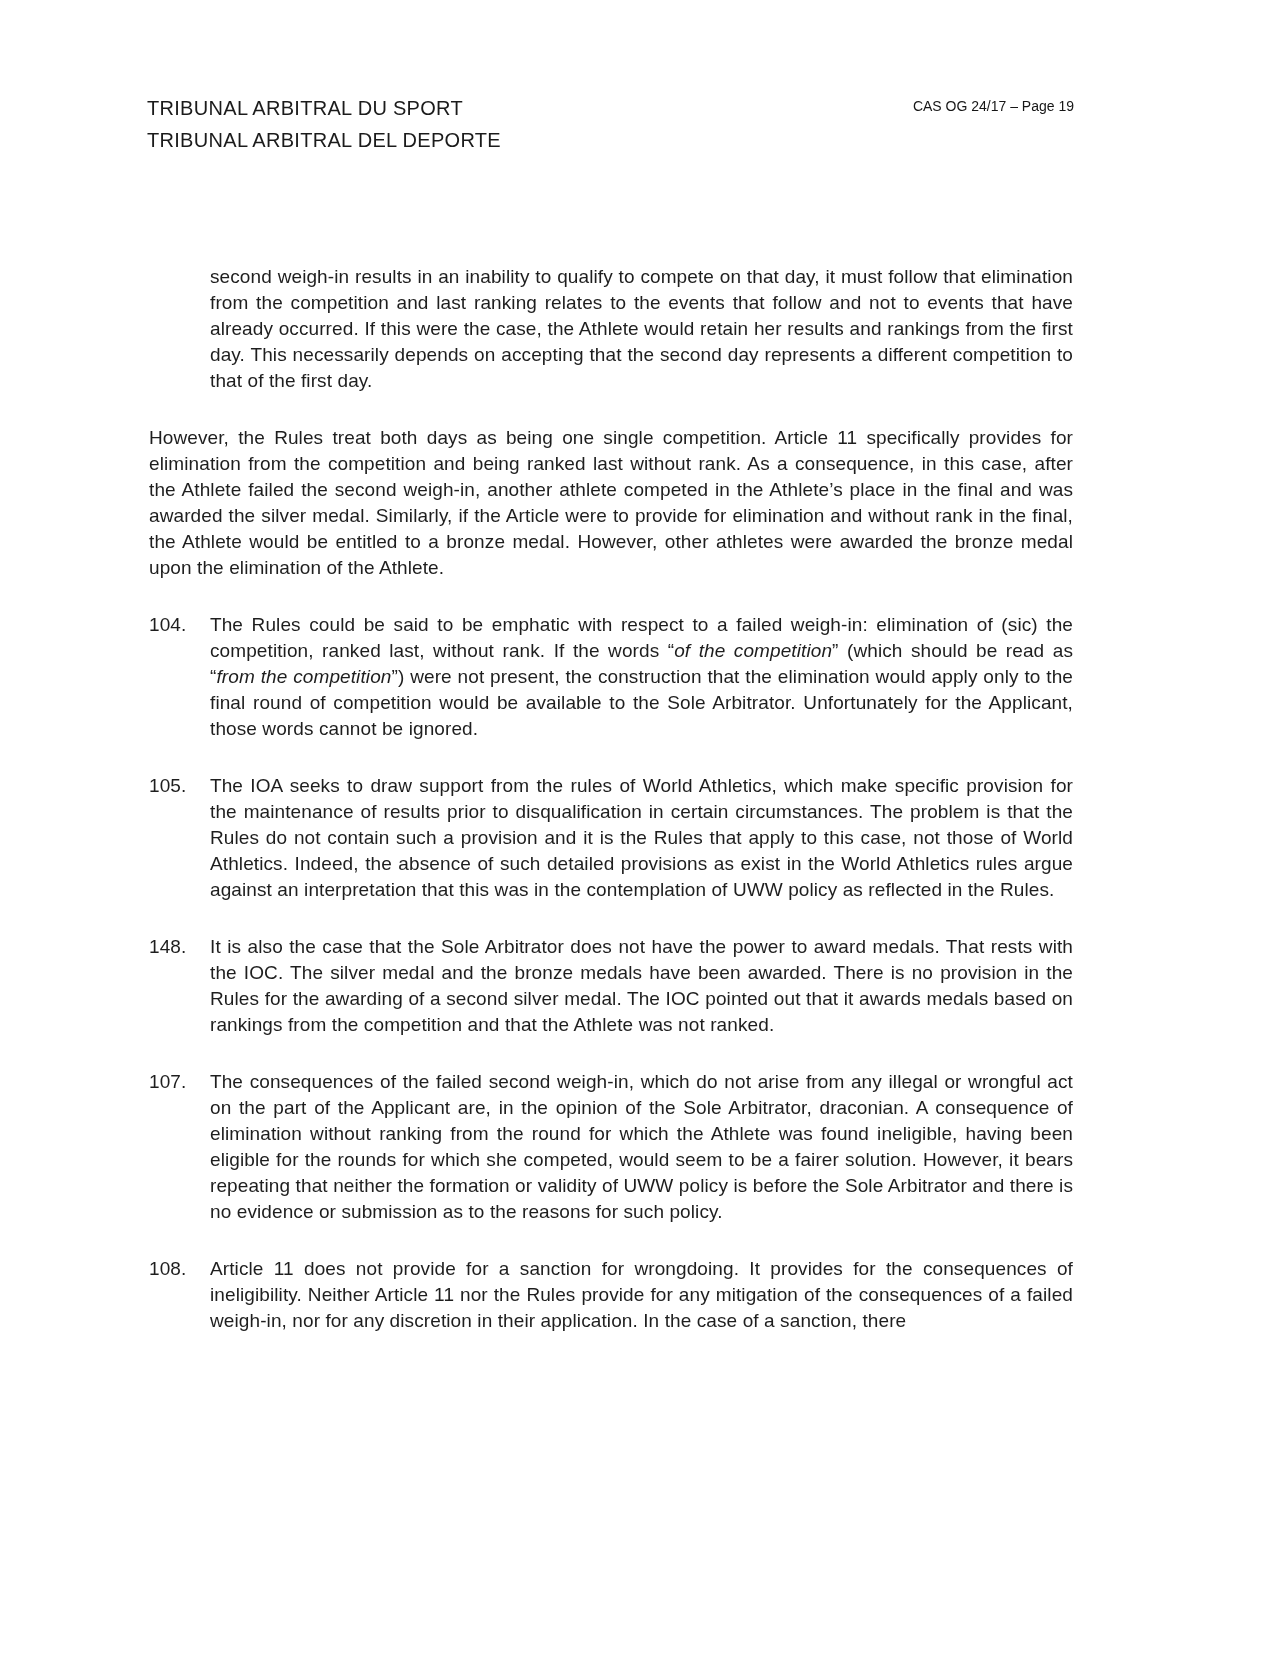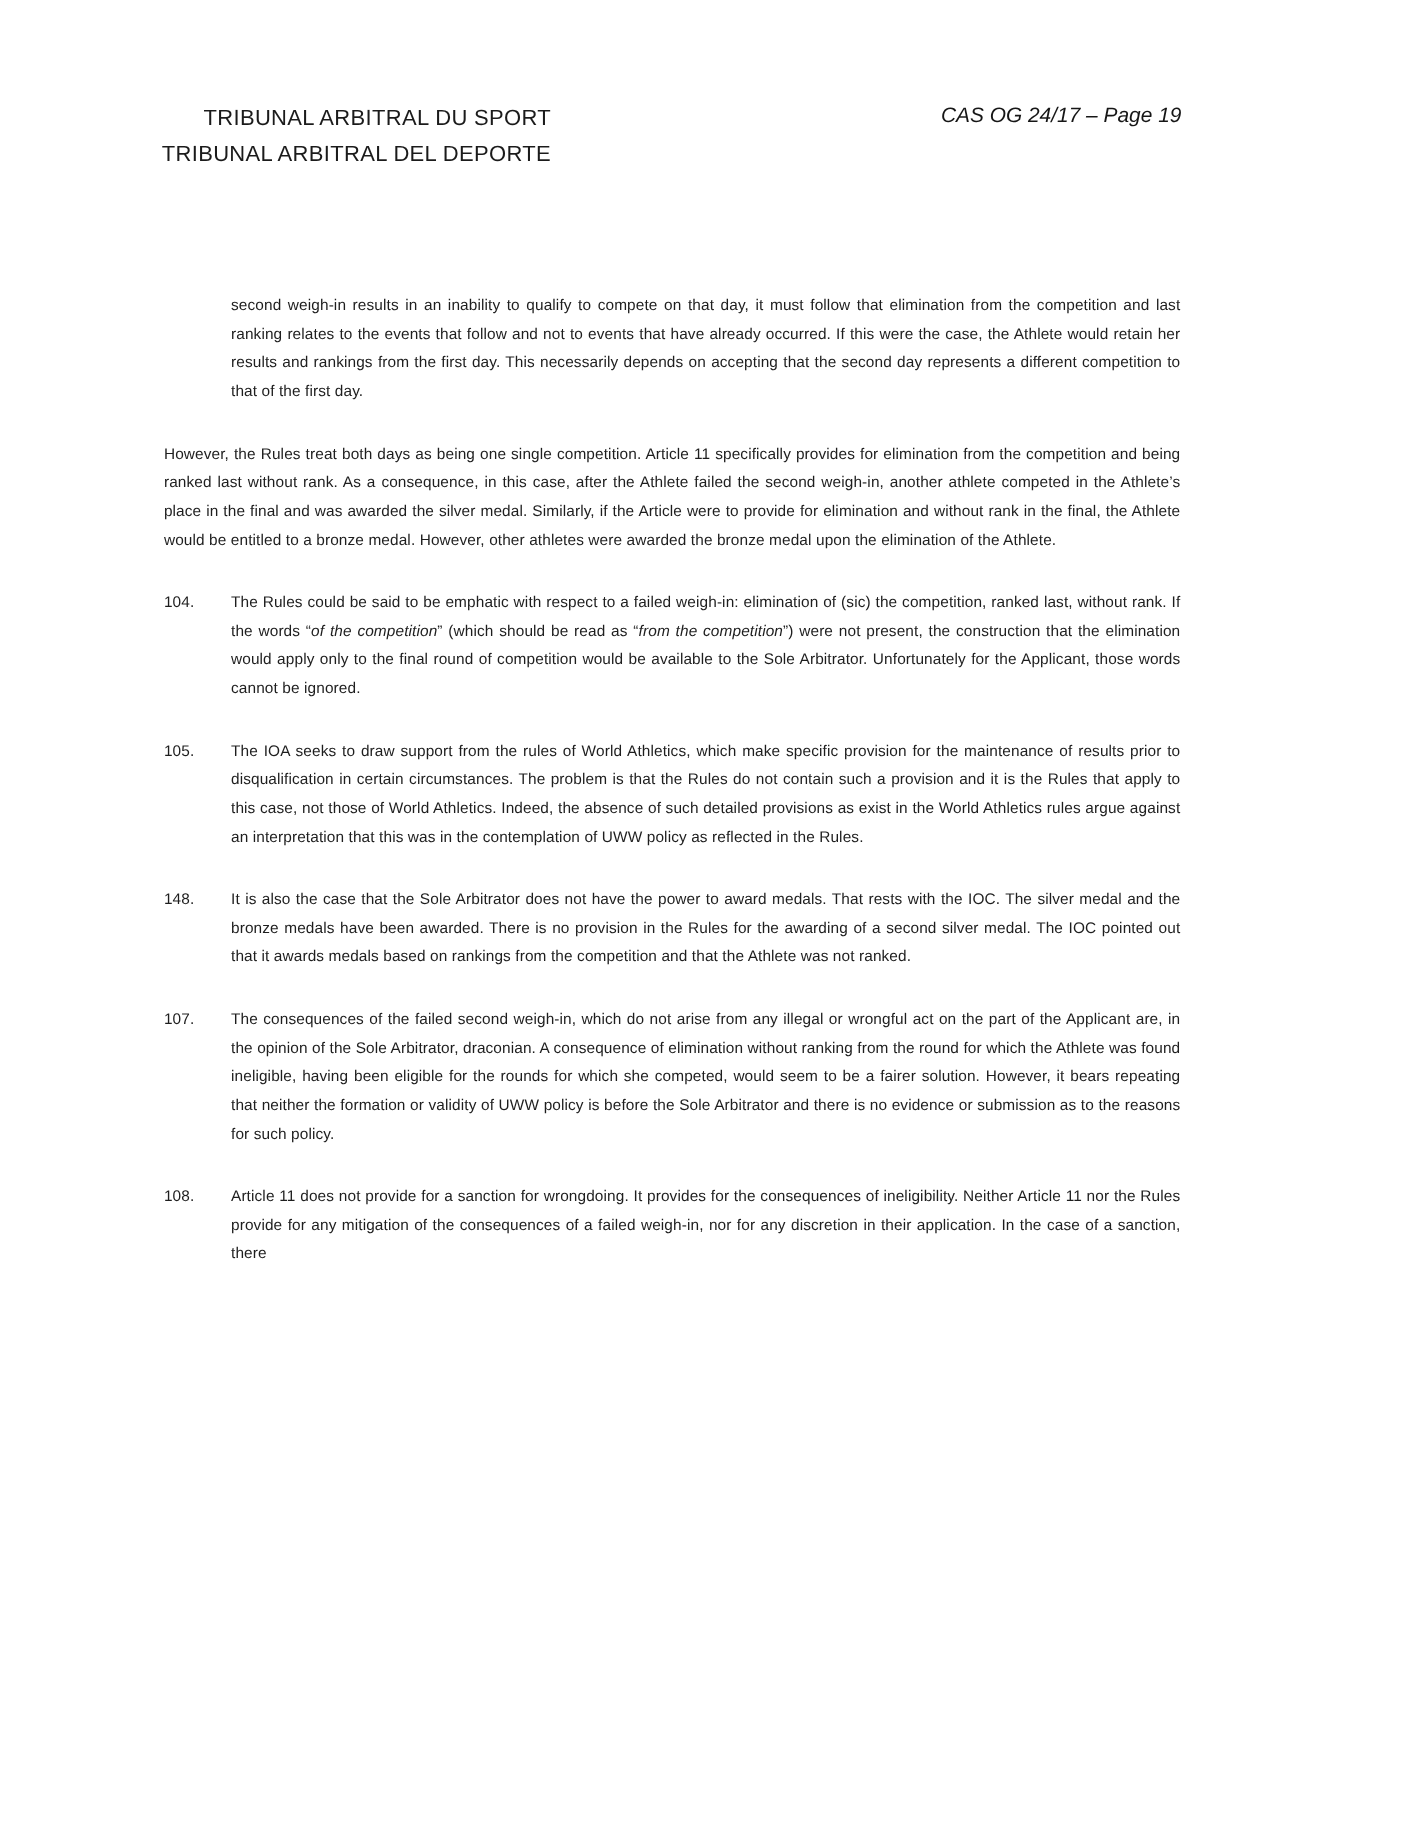--- a/index.html
+++ b/index.html
@@ -18,38 +18,36 @@
   }
   .letterhead {
     position: absolute;
     left: 147px;
     top: 92px;
     font-size: 20px;
     line-height: 32px;
     letter-spacing: 0.3px;
     color: #1b1b1b;
     white-space: nowrap;
-    text-align: right;
   }
   .case-ref {
     position: absolute;
     top: 95px;
     right: 206px;
-    font-size: 19px;
+    font-size: 14px;
     line-height: 22px;
     color: #161616;
     white-space: nowrap;
-    font-style: italic;
   }
   .content {
     position: absolute;
     left: 149px;
     top: 264px;
     width: 924px;
-    font-size: 14px;
+    font-size: 19px;
     line-height: 26px;
     letter-spacing: 0.1px;
   }
   .intro {
     margin: 0 0 31px 61px;
     text-align: justify;
   }
   .para {
     display: flex;
     margin: 0 0 31px 0;

